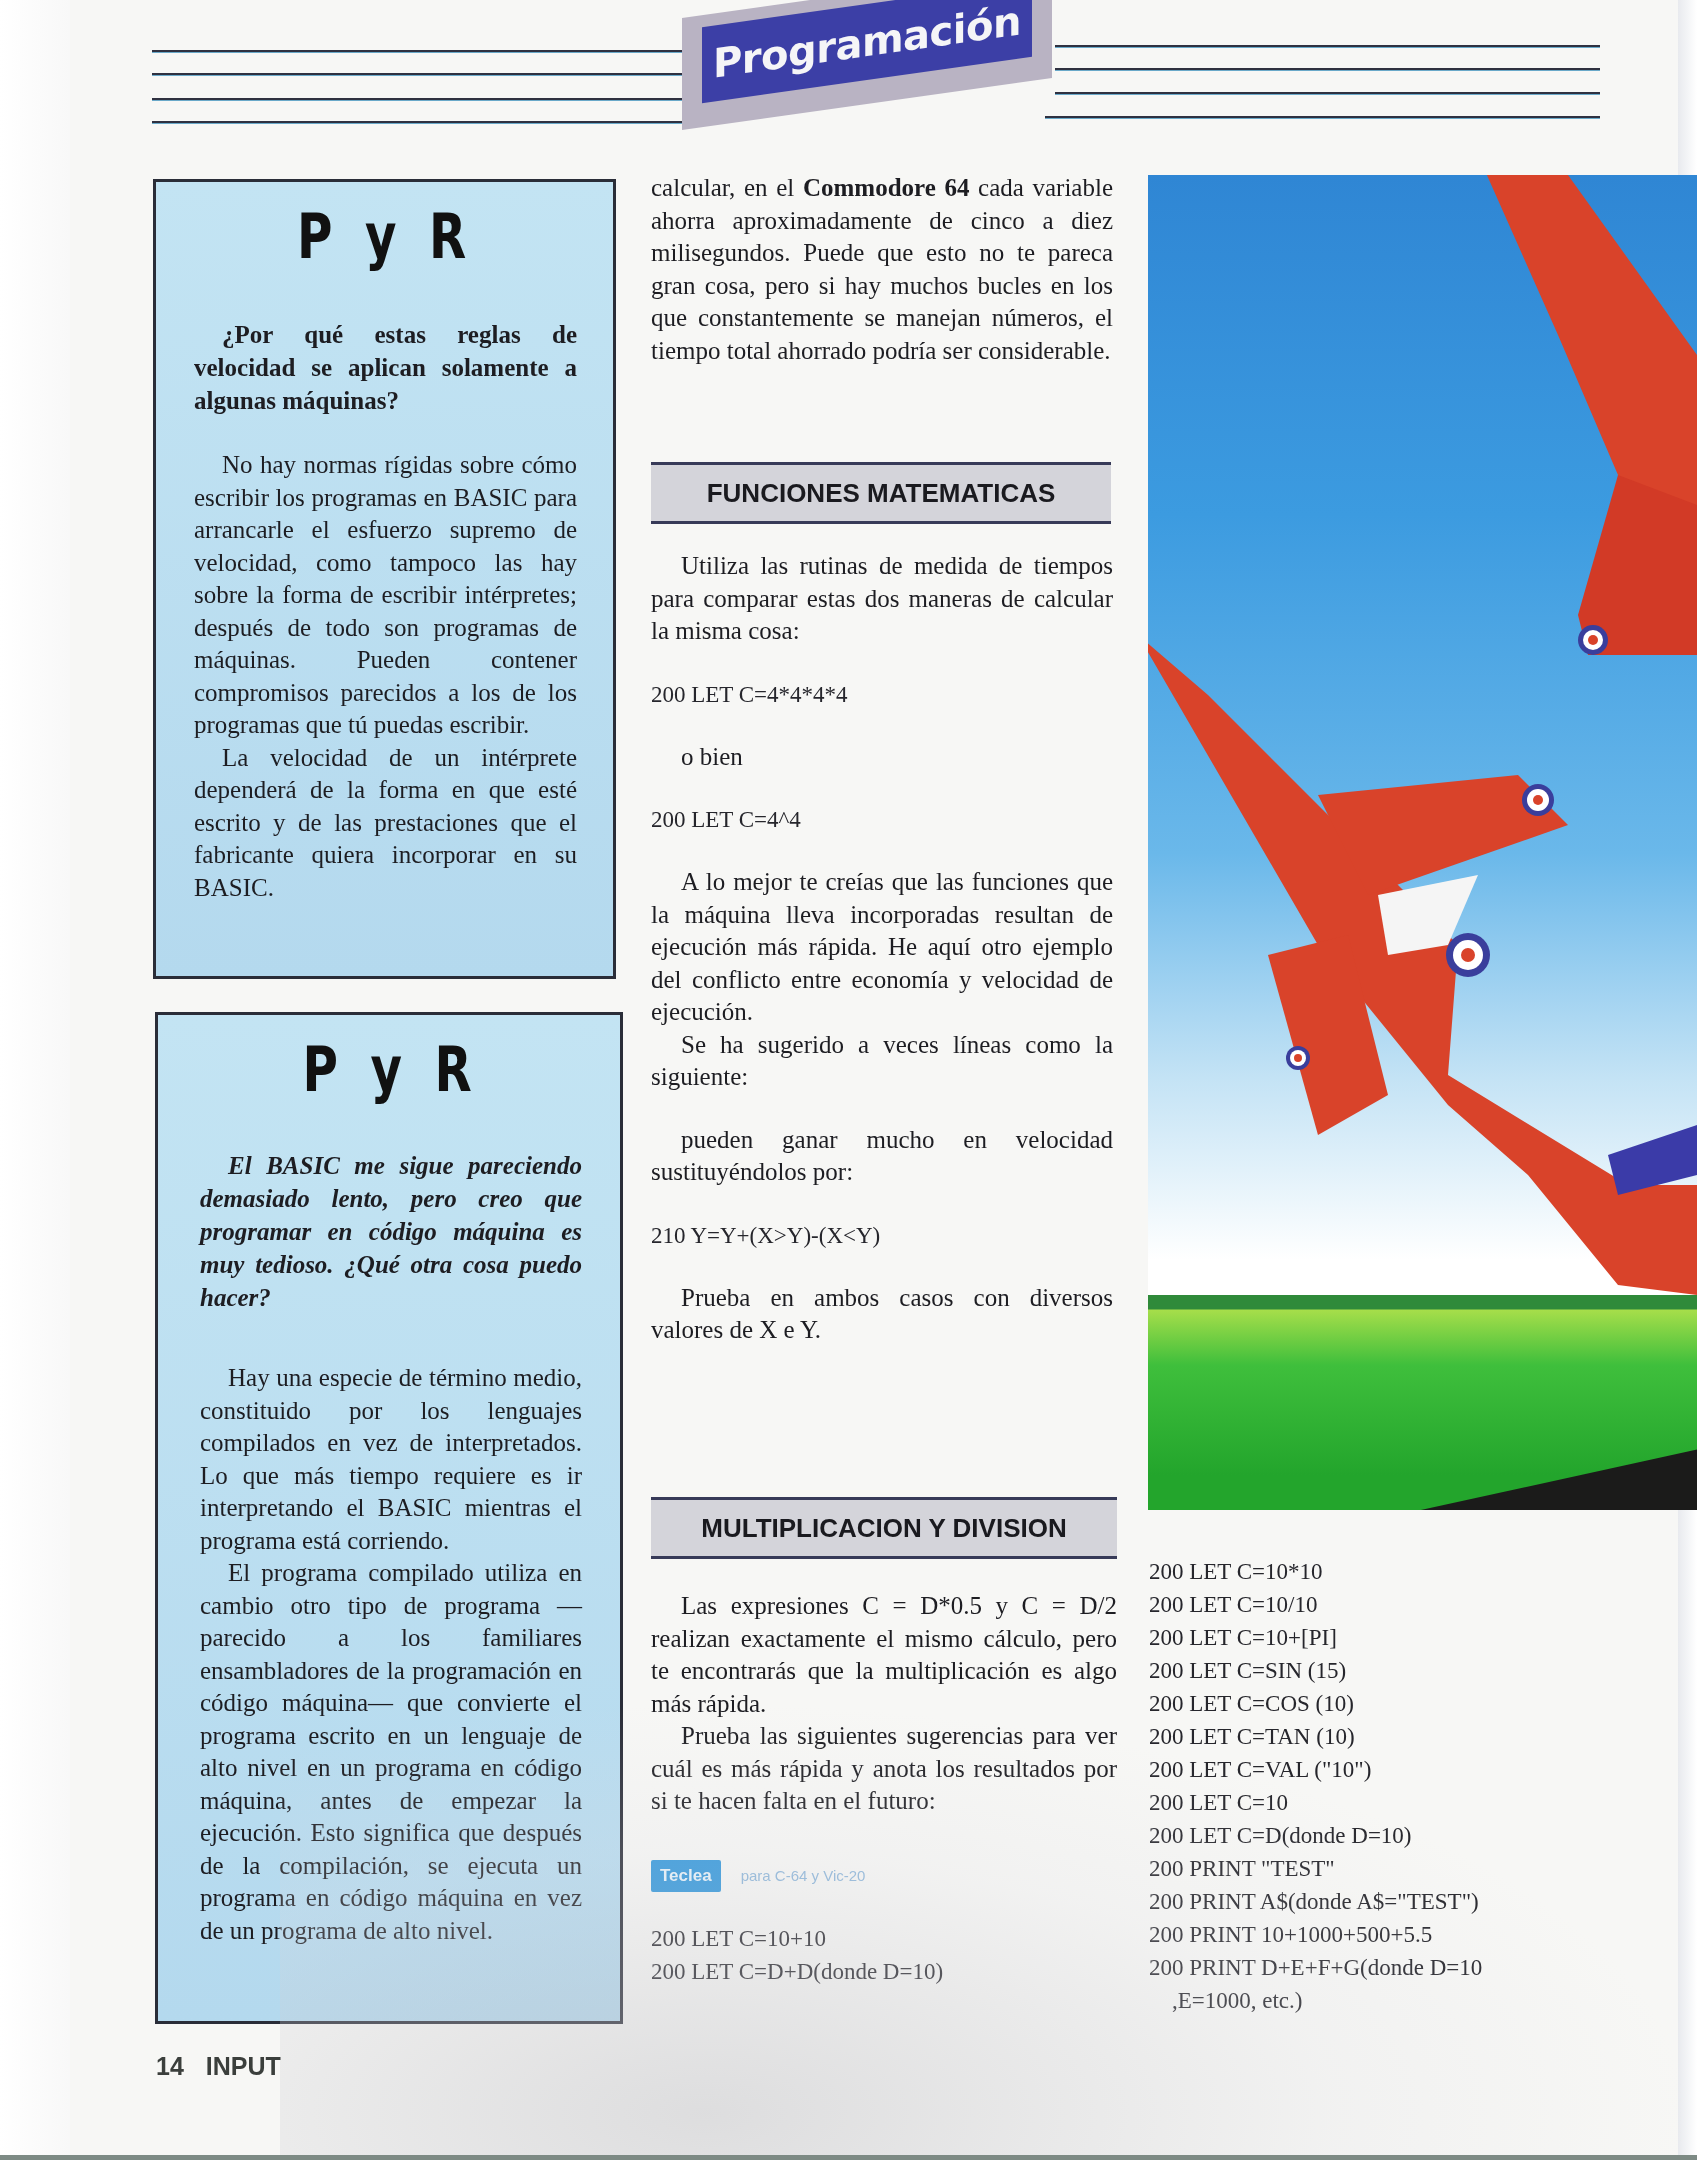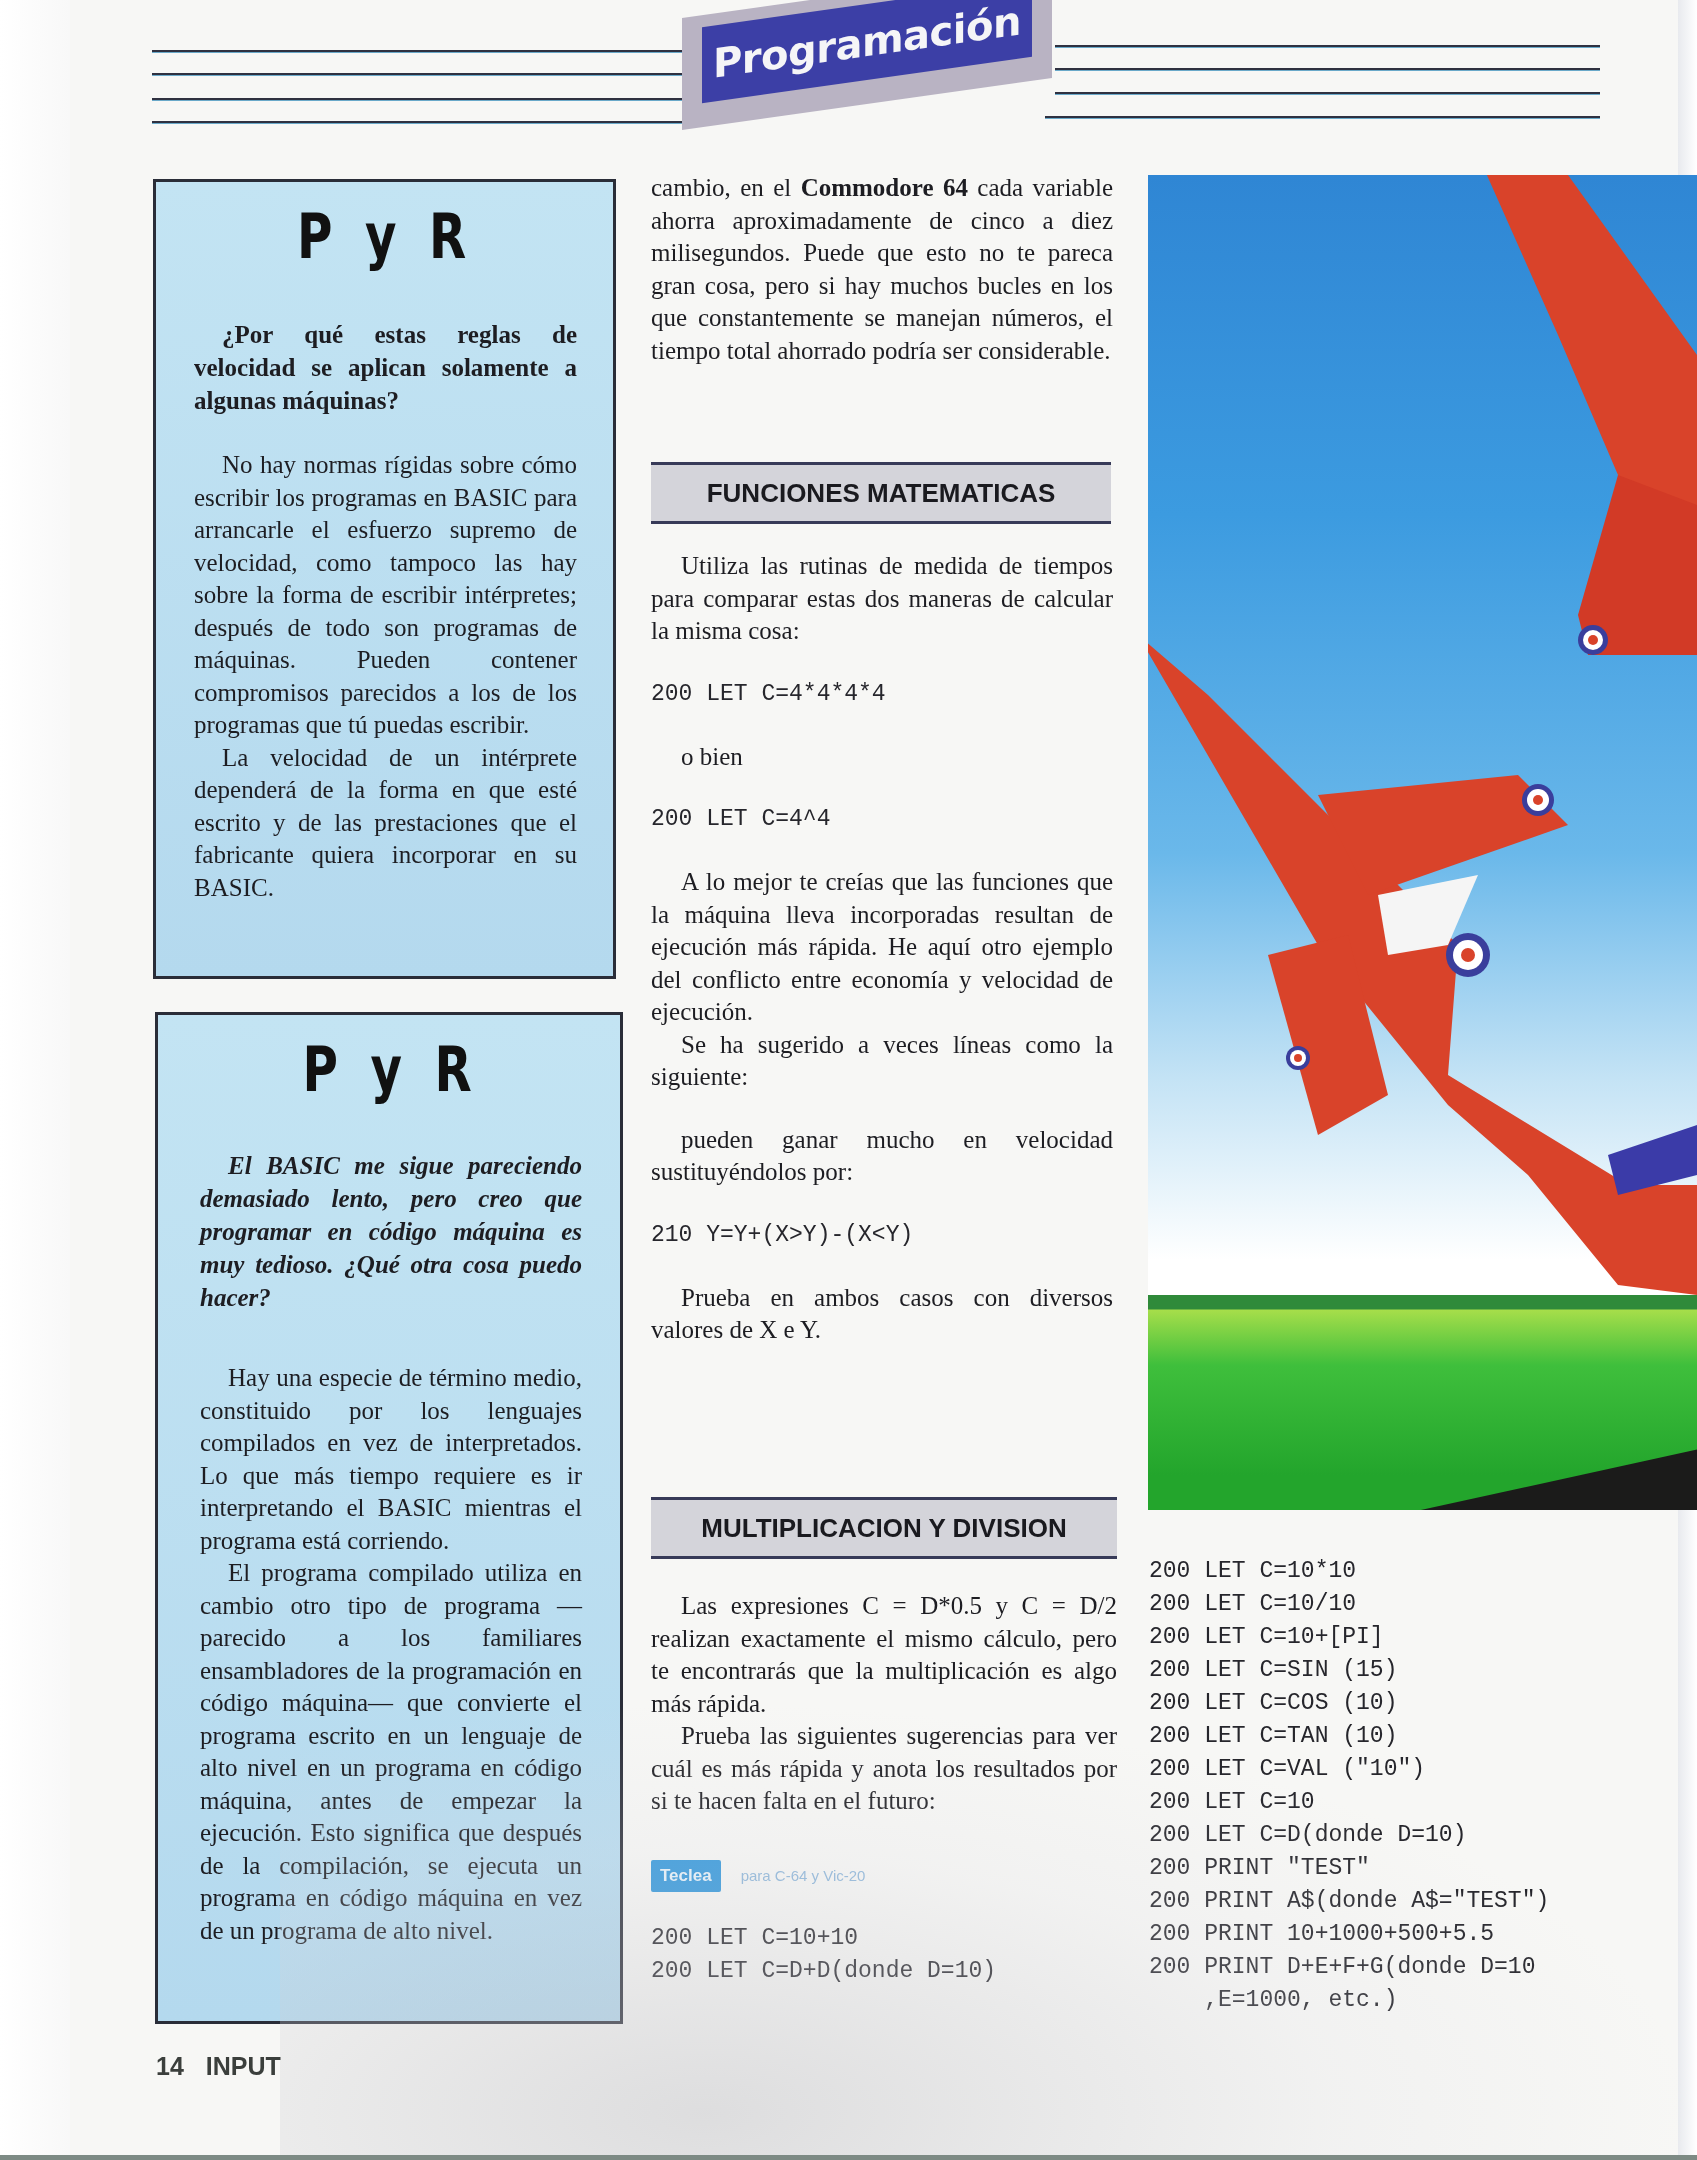--- a/index.html
+++ b/index.html
@@ -47,21 +47,21 @@
     text-indent: 28px; margin: 0;
   }
   .qa-answer p {
     font-size: 25px; line-height: 32.5px; text-align: justify; text-indent: 28px; margin: 0;
   }
 
   
   .col-mid { position: absolute; left: 651px; width: 462px; }
   .body-p { font-size: 25px; line-height: 32.5px; text-align: justify; margin: 0; text-indent: 30px; }
   .body-p.noindent { text-indent: 0; }
-  .code { font-family: Liberation Mono, monospace; font-size: 23px; line-height: 33px; white-space: pre; color: #26262c; margin: 0; }
+  .code { font-family: Liberation Serif, serif; font-size: 23px; line-height: 33px; white-space: pre; color: #26262c; margin: 0; }
   .section-head {
     position: absolute; left: 651px; height: 62px; box-sizing: border-box;
     border-top: 3px solid #373a58; border-bottom: 3px solid #373a58;
     background: #d4d4da; display: flex; align-items: center; justify-content: center;
     font-family: "Liberation Sans", sans-serif; font-weight: bold; font-size: 26px; color: #1a1a1f;
   }
   .type-badge {
     display: inline-block; background: #2f96db; color: #e8f3fb;
     font-family: "Liberation Sans", sans-serif; font-weight: bold; font-size: 17px;
     padding: 6px 9px; border-radius: 2px;
@@ -116,21 +116,21 @@
   <div class="qa-title" style="margin-top:-2px; height:90px;">P y R</div>
   <p class="qa-question" style="margin-top:26px;font-style:italic;">El BASIC me sigue pareciendo demasiado lento, pero creo que programar en código máquina es muy tedioso. ¿Qué otra cosa puedo hacer?</p>
   <div class="qa-answer" style="margin-top:48px;">
     <p>Hay una especie de término medio, constituido por los lenguajes compilados en vez de interpretados. Lo que más tiempo requiere es ir interpretando el BASIC mientras el programa está corriendo.</p>
     <p>El programa compilado utiliza en cambio otro tipo de programa —parecido a los familiares ensambladores de la programación en código máquina— que convierte el programa escrito en un lenguaje de alto nivel en un programa en código máquina, antes de empezar la ejecución. Esto significa que después de la compilación, se ejecuta un programa en código máquina en vez de un programa de alto nivel.</p>
   </div>
 </div>
 
 <div class="col-mid" style="top:172px;">
   <p class="body-p noindent">
-    <span>cambio, en el </span><b>Commodore 64</b><span> cada variable ahorra aproximadamente de cinco a diez milisegundos. Puede que esto no te pareca gran cosa, pero si hay muchos bucles en los que constantemente se manejan números, el tiempo total ahorrado podría ser considerable.</span>
+    <span>calcular, en el </span><b>Commodore 64</b><span> cada variable ahorra aproximadamente de cinco a diez milisegundos. Puede que esto no te pareca gran cosa, pero si hay muchos bucles en los que constantemente se manejan números, el tiempo total ahorrado podría ser considerable.</span>
   </p>
 </div>
 
 <div class="section-head" style="top:462px; width:460px;">
   <span>FUNCIONES MATEMATICAS</span>
 </div>
 
 <div class="col-mid" style="top:550px;">
   <p class="body-p">Utiliza las rutinas de medida de tiempos para comparar estas dos maneras de calcular la misma cosa:</p>
   <p class="code" style="margin-top:30px;">200 LET C=4*4*4*4</p>

